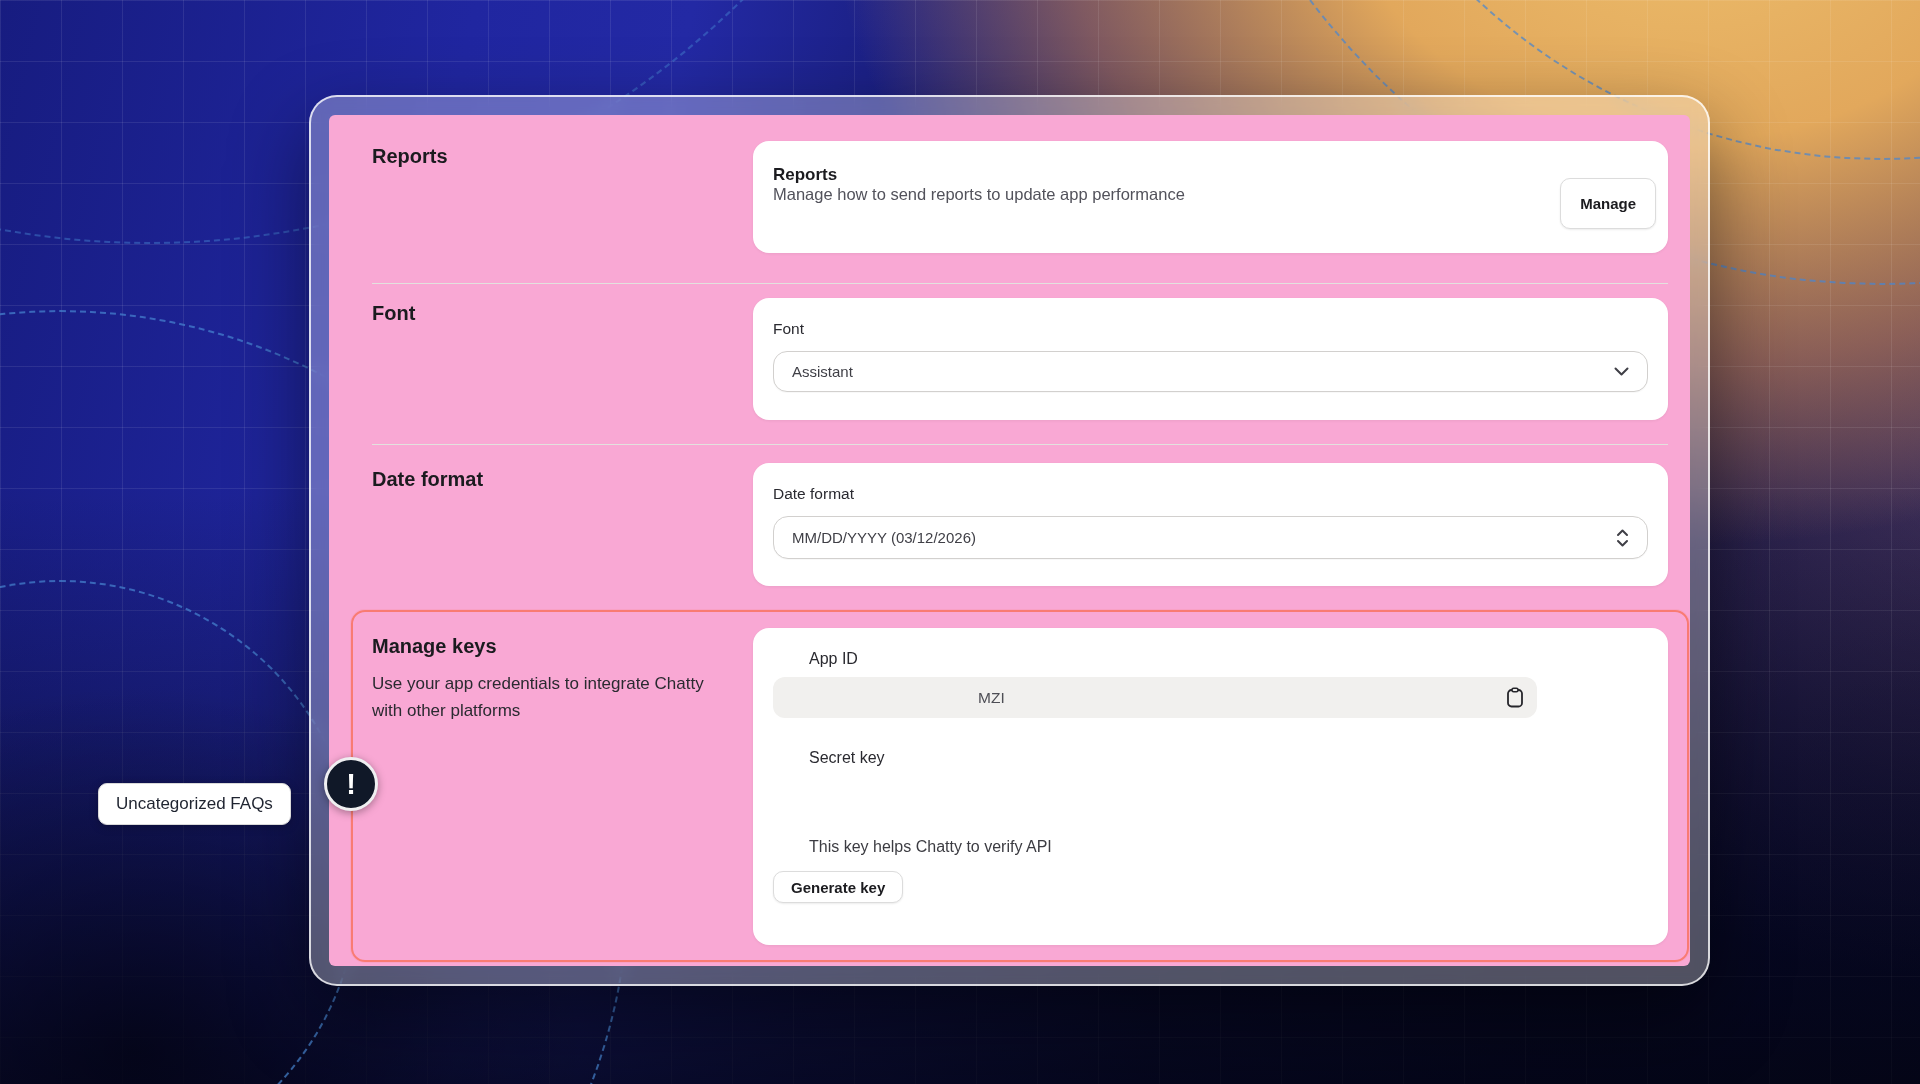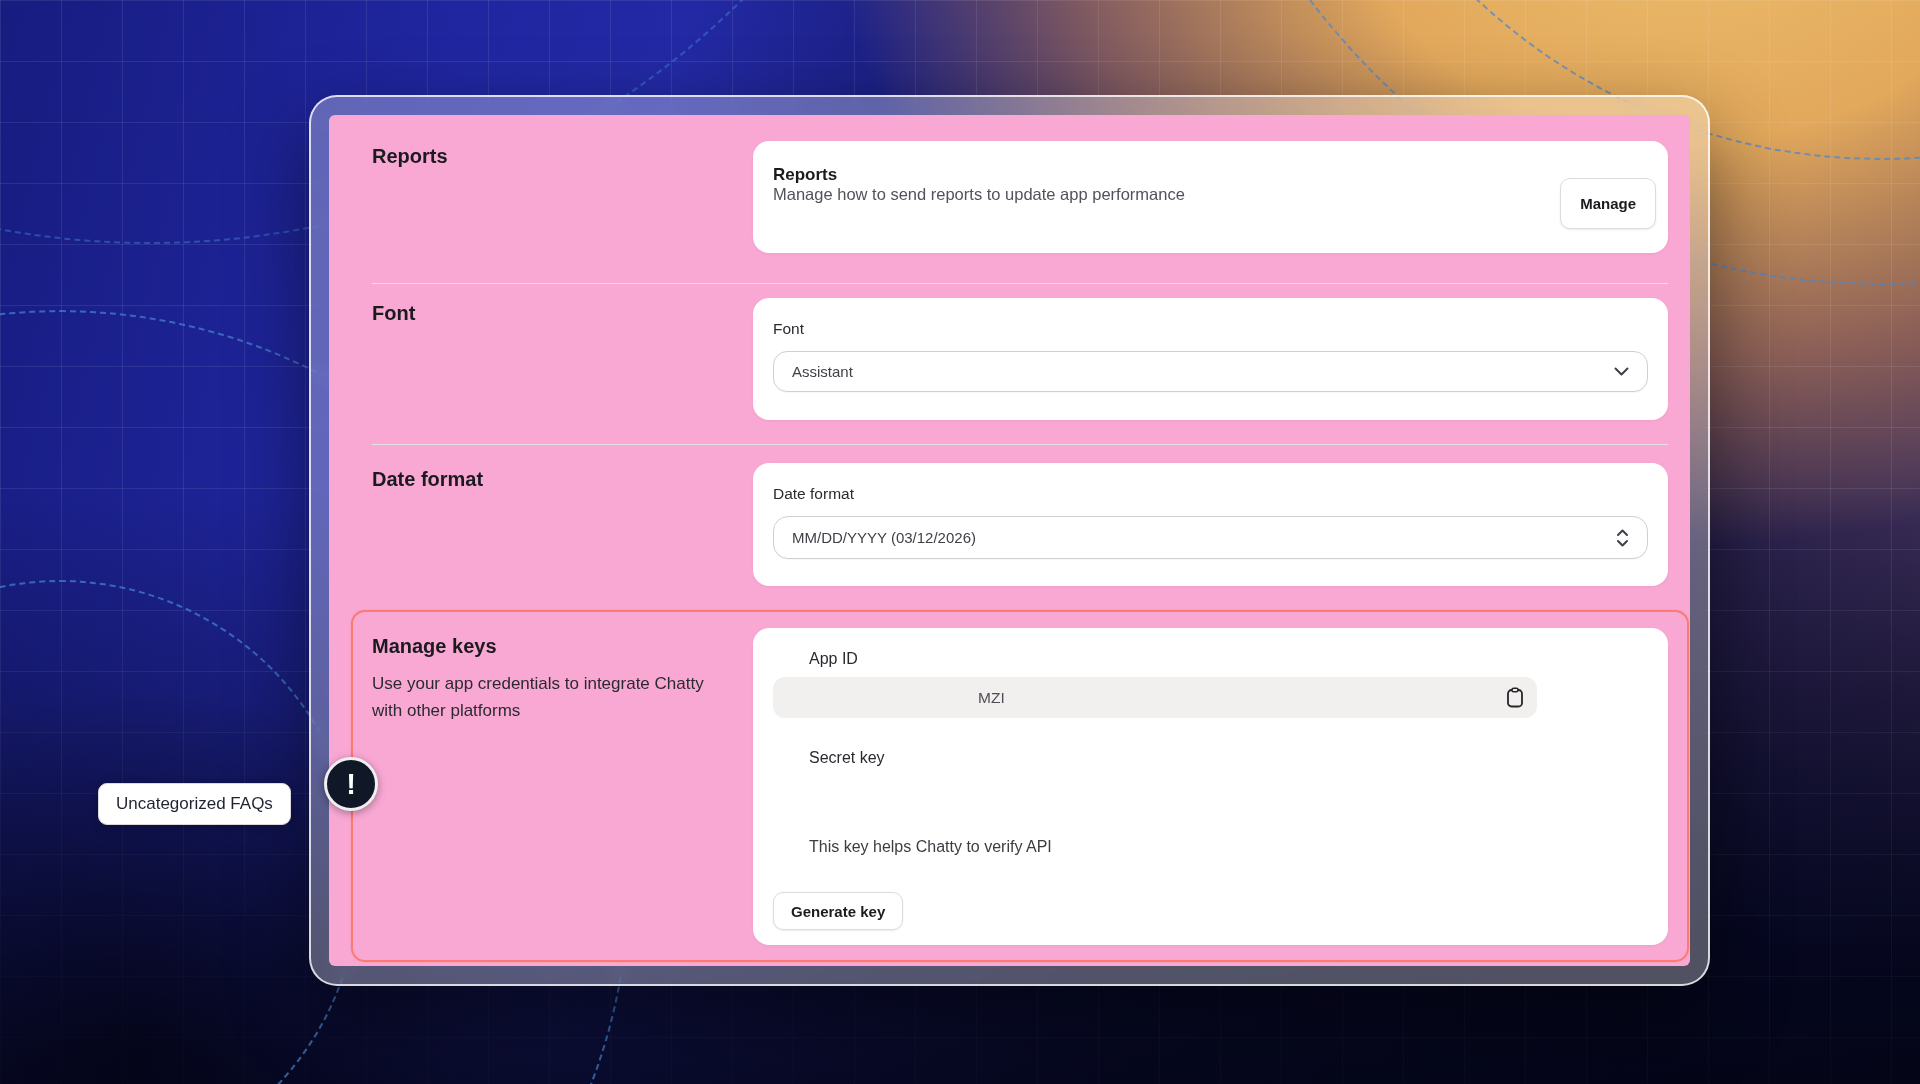--- a/index.html
+++ b/index.html
@@ -87,21 +87,21 @@
     box-shadow:0 0 0 1px rgba(249,123,114,0.15);
   }
   #keys-card { top:513px; height:317px; }
   #keys-card .inner { position:relative; width:100%; height:100%; padding:0 20px; }
   .abs { position:absolute;margin-left:36px; }
   .gray-field {
     position:absolute; left:20px; width:764px; height:41px;
     background:#f1f0ee; border-radius:12px; display:flex; align-items:center;
     font-size:15.5px; color:#4e4e55;
   }
-  #generate-btn { position:absolute; left:20px; top:264px; height:38px; padding:0 17px; }
+  #generate-btn { position:absolute; left:20px; top:243px; height:32px; padding:0 17px; }
 
   
   #faq-tooltip {
     position:absolute; left:98px; top:763px; height:42px; z-index:10;
     background:#ffffff; border:1px solid #d9d9d9; border-radius:9px;
     display:inline-flex; align-items:center; padding:0 17px;
     font-size:17px; color:#1f2430;
     box-shadow:0 2px 8px rgba(0,0,0,0.25);
     margin-top:20px;
   }

